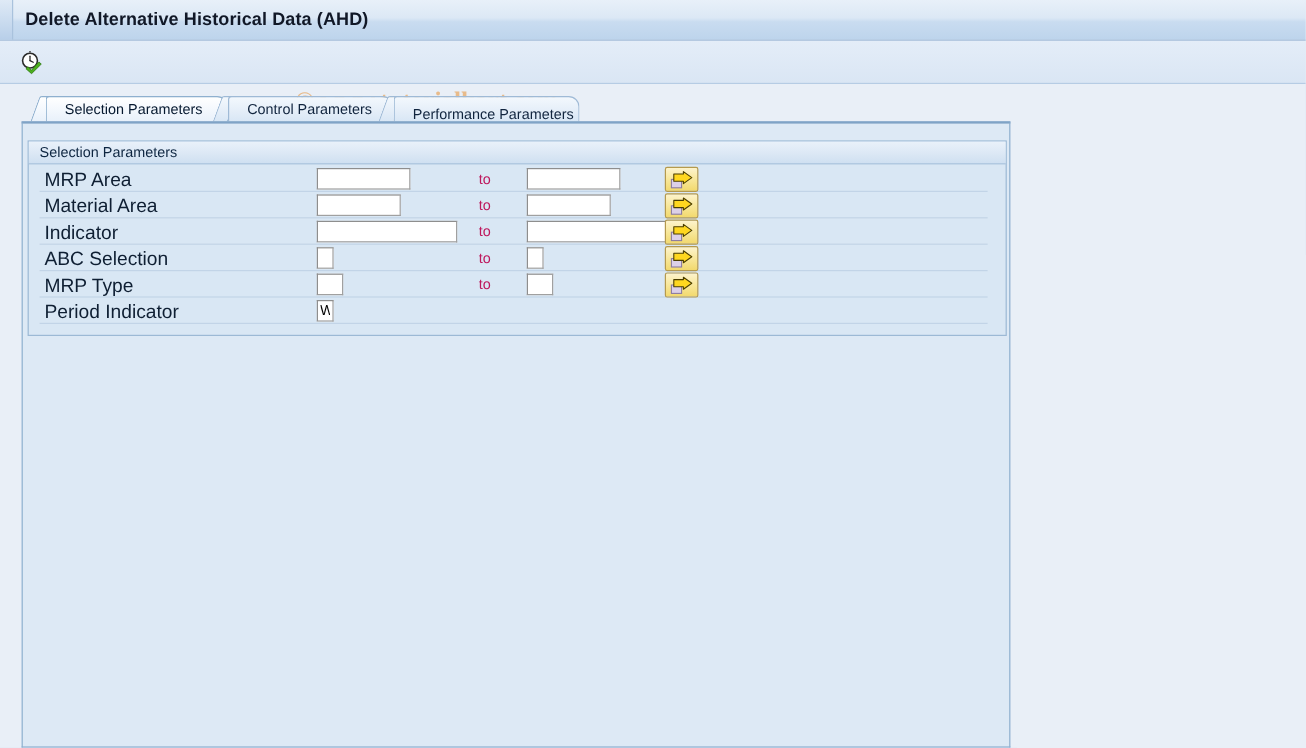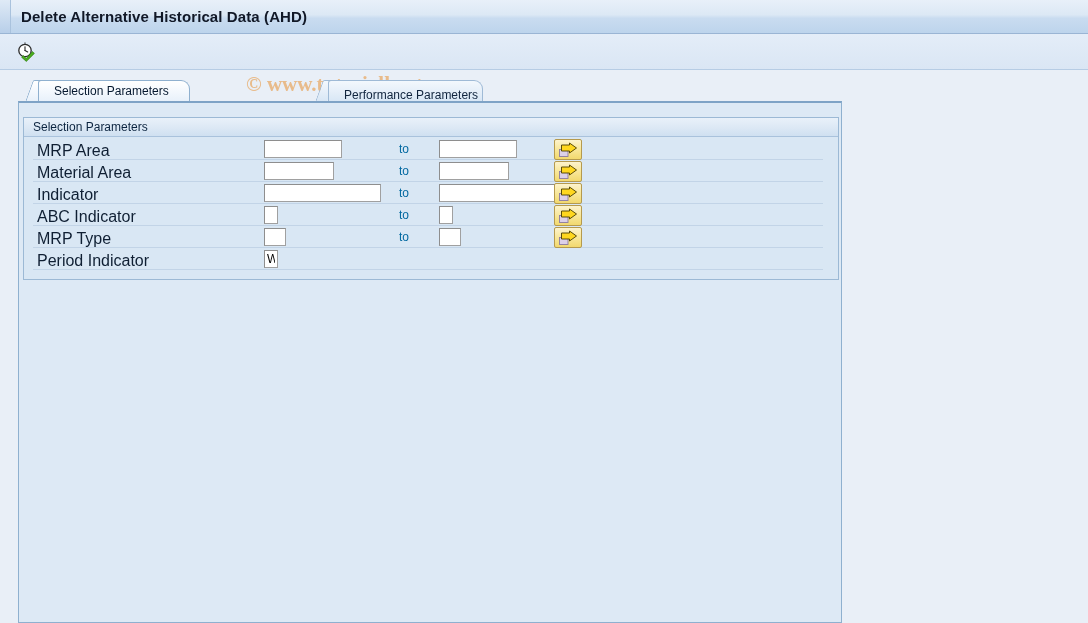--- a/index.html
+++ b/index.html
@@ -200,21 +200,21 @@
     left: 13px; top: 4px;
     font-size: 16px;
     color: #0f1f33;
     white-space: nowrap;
   }
   .row .to {
     position: absolute;
     top: 4px;
     left: 375px;
     font-size: 12px;
-    color: #0369a1;
+    color: #be185d;
   }
 
   input.sapfield {
     position: absolute;
     box-sizing: border-box;
     height: 18px;
     top: 2px;
     border: 1px solid #a0a0a0;
     border-top-color: #8e8e8e;
     border-left-color: #8e8e8e;
@@ -269,20 +269,25 @@
   </div>
   <div class="watermark">© www.tutorialkart.com</div>
 </div>
 
 <div class="tabstrip">
   <div class="tab active" style="left:20px; width:152px;">
     <span class="tab-leftslant"></span>
     <span class="tab-shape"></span>
     <span class="tab-label">Selection Parameters</span>
   </div>
+  <div class="tab" style="left:172px; width:138px;">
+    <span class="tab-leftslant"></span>
+    <span class="tab-shape"></span>
+    <span class="tab-label">Control Parameters</span>
+  </div>
   <div class="tab" style="left:310px; width:155px;align-items:flex-end;">
     <span class="tab-leftslant"></span>
     <span class="tab-shape"></span>
     <span class="tab-label">Performance Parameters</span>
   </div>
 </div>
 
 <div class="tabpanel">
 
   <div class="groupbox">
@@ -335,21 +340,21 @@
             <svg width="20" height="16" viewBox="0 0 20 16">
               <rect x="1.5" y="7.5" width="8.5" height="7" fill="#dcd0e8" stroke="#8a7aa0" stroke-width="0.9"></rect>
               <path d="M3.5 1 L11.5 1 L11.5 -1 L18.5 4 L11.5 9 L11.5 7 L3.5 7 Z" transform="translate(0,2)" fill="#ffd71f" stroke="#4a3d00" stroke-width="0.9" stroke-linejoin="round"></path>
             </svg>
           </span>
         </button>
       </div>
 
       <div class="row" style="top:66px;">
         <span class="rowline"></span>
-        <span class="lbl">ABC Indicator</span>
+        <span class="lbl">ABC Selection</span>
         <input class="sapfield" style="left: 240px; width: 14px;" value="">
         <span class="to">to</span>
         <input class="sapfield" style="left: 415px; width: 14px;" value="">
         <button class="msbtn" style="top:1px;" title="Multiple selection">
           <span>
             <svg width="20" height="16" viewBox="0 0 20 16">
               <rect x="1.5" y="7.5" width="8.5" height="7" fill="#dcd0e8" stroke="#8a7aa0" stroke-width="0.9"></rect>
               <path d="M3.5 1 L11.5 1 L11.5 -1 L18.5 4 L11.5 9 L11.5 7 L3.5 7 Z" transform="translate(0,2)" fill="#ffd71f" stroke="#4a3d00" stroke-width="0.9" stroke-linejoin="round"></path>
             </svg>
           </span>

